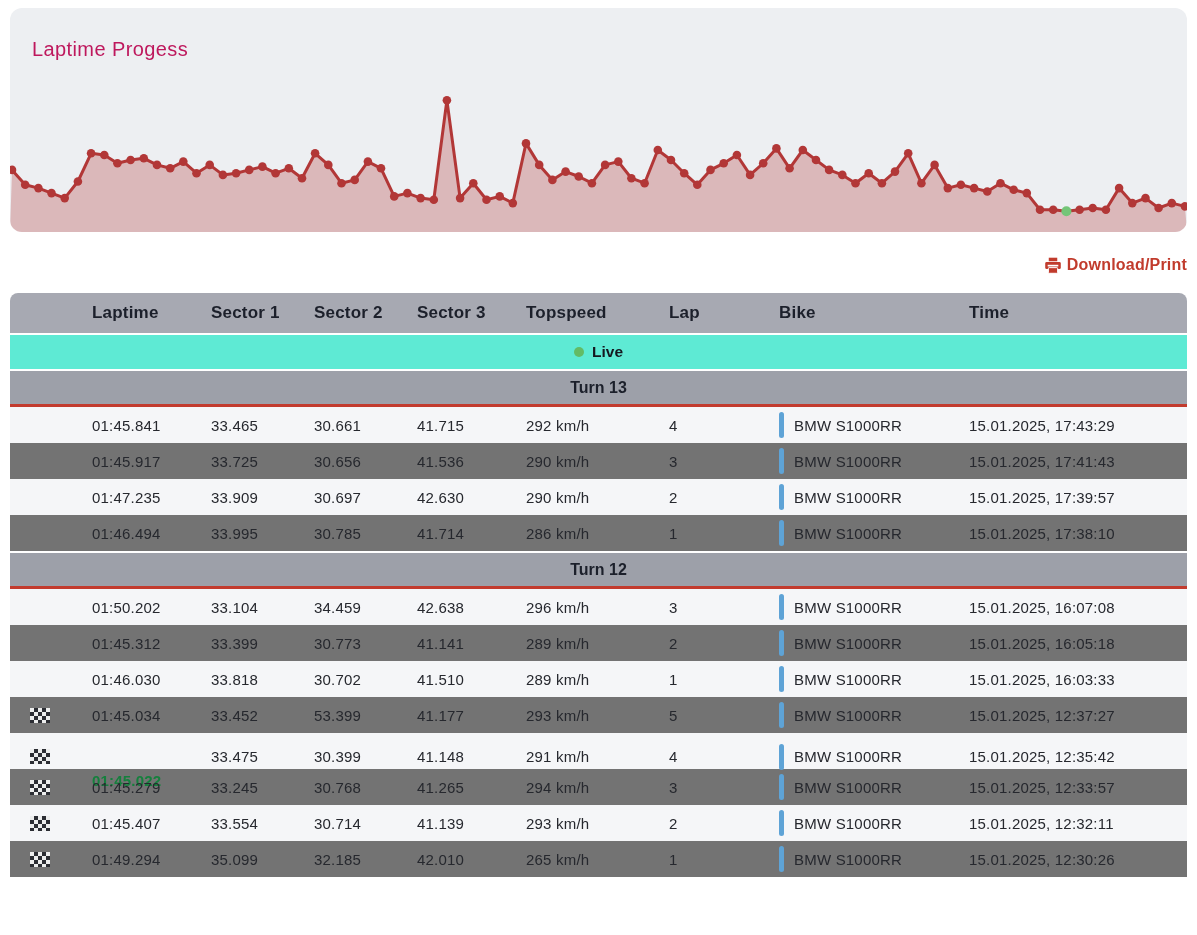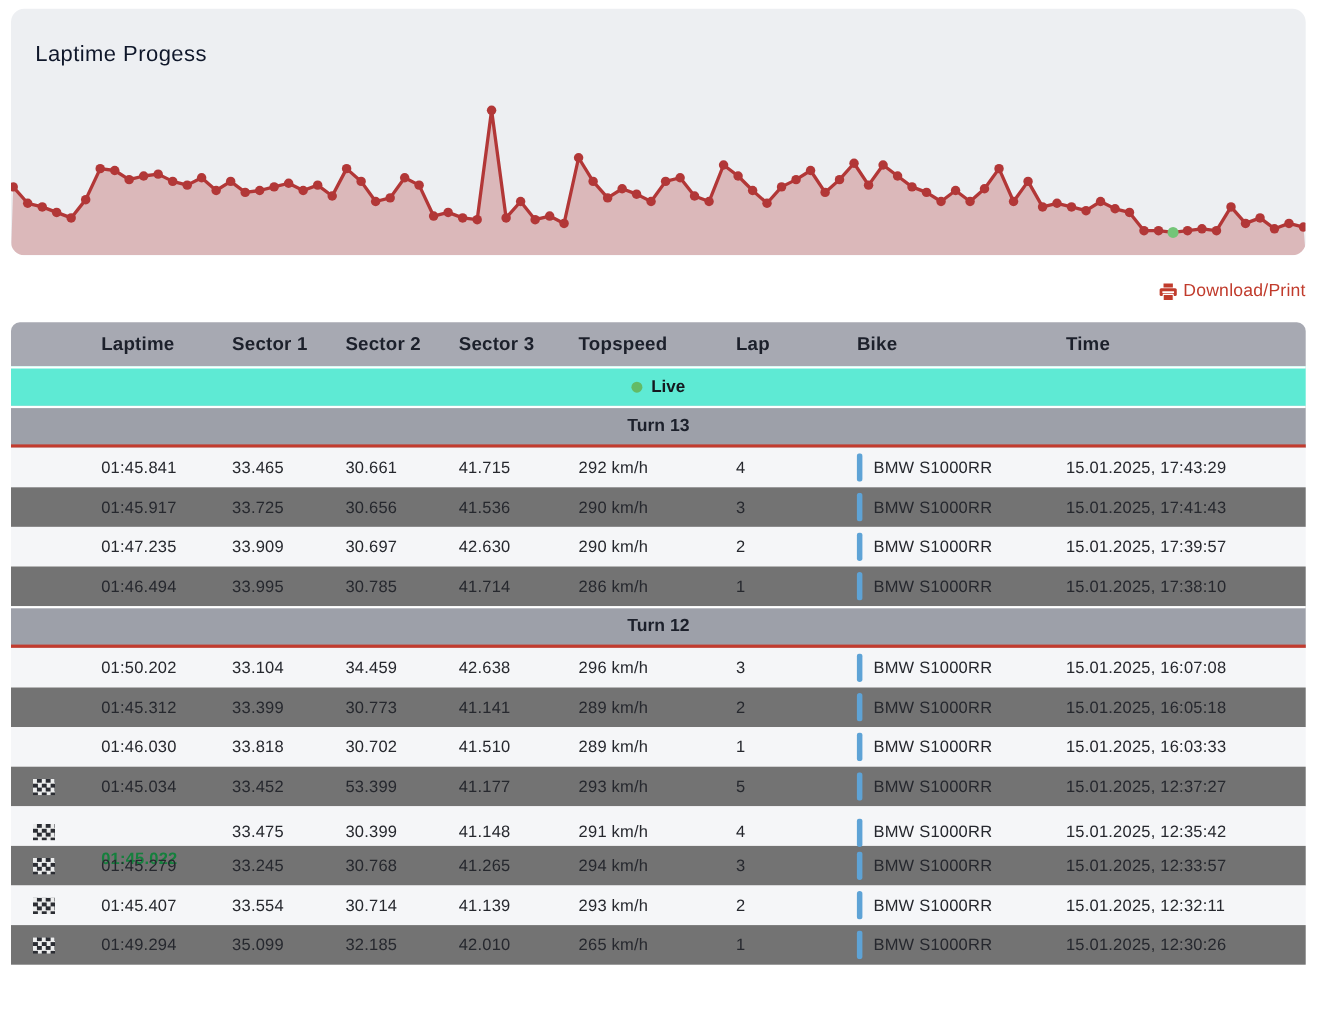--- a/index.html
+++ b/index.html
@@ -3,27 +3,27 @@
 <meta charset="utf-8">
 <style>
   * { margin:0; padding:0; box-sizing:border-box; }
   html,body { width:1197px; height:935px; overflow:hidden; background:#ffffff;
               font-family:"Liberation Sans", sans-serif; }
 
   
   .chart-card { margin:8px 10px 0; width:1177px; height:224px;
                 background:#edeff2; border-radius:12px; position:relative; overflow:hidden; }
   .chart-title { position:absolute; top:30px; left:22px; font-size:20px; font-weight:500;
-                 color:#0f172a; letter-spacing:.4px; }
+                 color:#be185d; letter-spacing:.4px; }
   .chart-svg { position:absolute; inset:0; }
 
   
   .toolbar { margin:20px 10px 0; display:flex; justify-content:flex-end; align-items:center; height:26px; }
   .download-link { display:flex; align-items:center; gap:5px; color:#c13b2c; font-size:16px;
-                   font-weight:400; cursor:pointer; letter-spacing:.2px; }
+                   font-weight:700; cursor:pointer; letter-spacing:.2px; }
   .printer-icon { width:18px; height:17px; display:inline-block; }
 
   
   .laptable { margin:15px 10px 0; width:1177px; }
   .trow { display:grid; grid-template-columns:70px 119px 103px 103px 109px 143px 110px 190px auto;
           align-items:center; }
   .trow > div { padding-left:12px; font-size:15px; color:#26282e; letter-spacing:.2px;
                 white-space:nowrap; overflow:hidden; }
   .thead { background:#a7a9b2; height:40px; border-radius:8px 8px 0 0; }
   .thead > div { font-weight:700; font-size:17px; color:#1c202b; }

